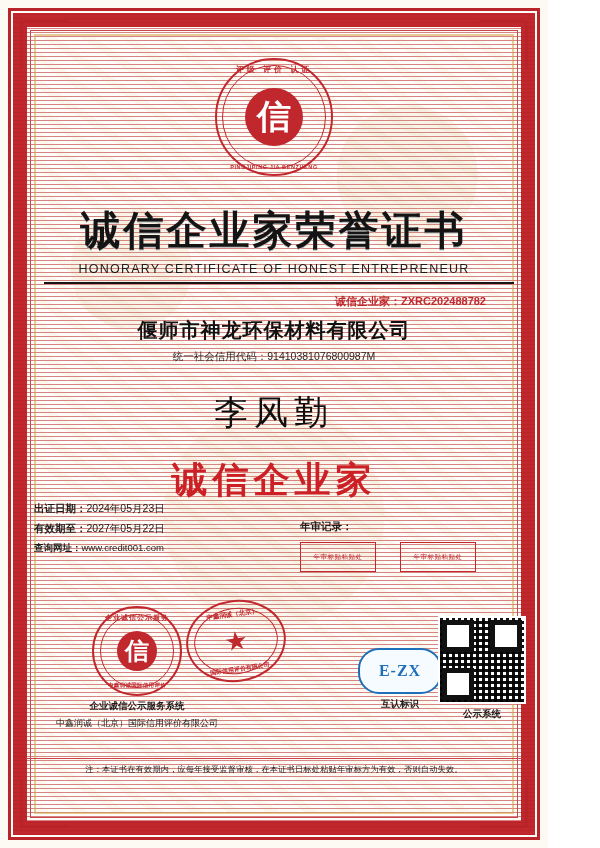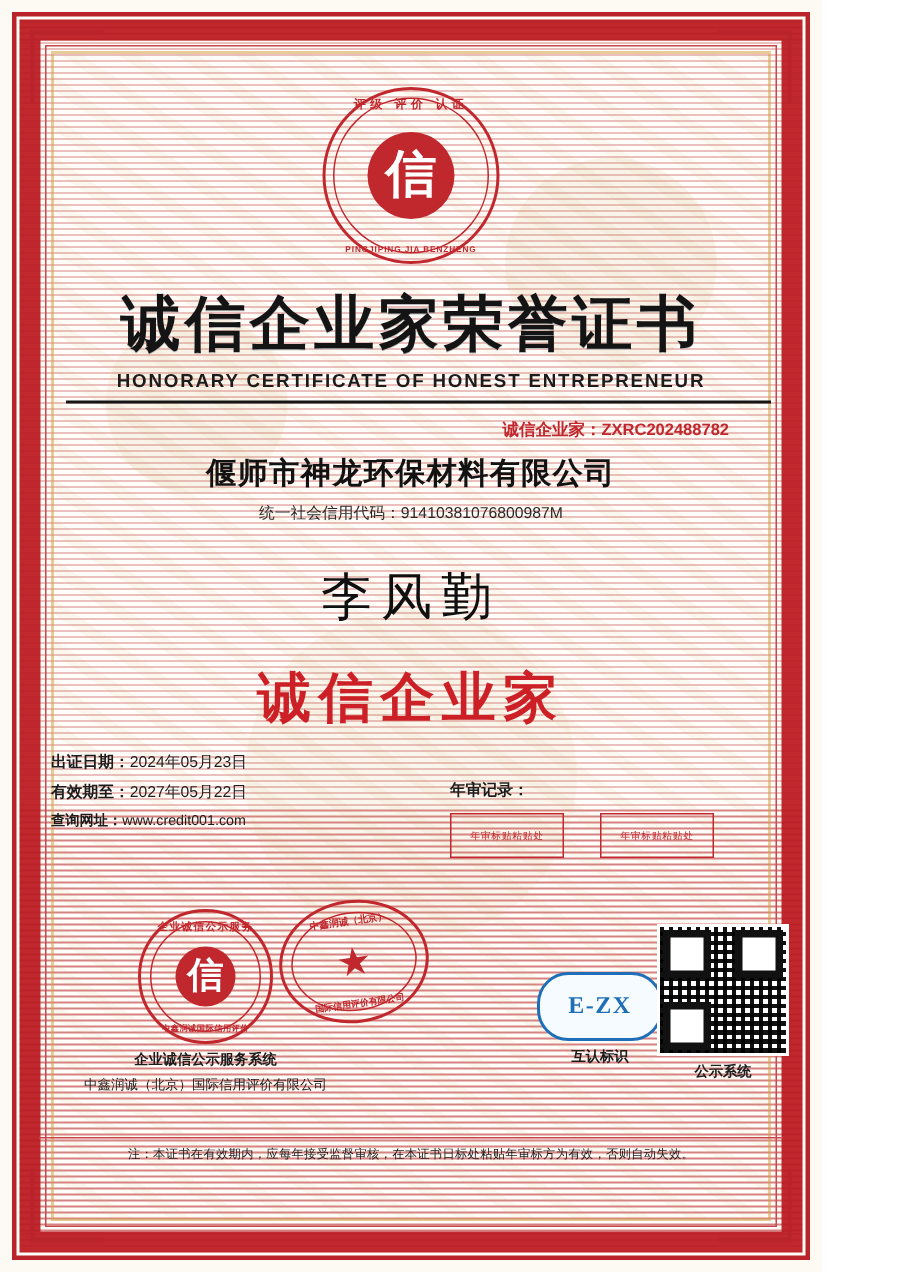--- a/index.html
+++ b/index.html
@@ -124,36 +124,36 @@
     left: 0; right: 0;
     text-align: center;
     color: #c0282e;
     font-weight: bold;
   }
   .seal-top-text { top: 6px; font-size: 8px; letter-spacing: 3px; }
   .seal-bottom-text { bottom: 6px; font-size: 5.5px; letter-spacing: .6px; }
 
   
   .title-cn {
-    margin-top: 12px;
+    margin-top: 27px;
     text-align: center;
     font-family: "Liberation Serif", serif;
     font-weight: bold;
     font-size: 40px;
     letter-spacing: 3px;
     color: #141414;
     text-shadow: 0 1px 0 #bbb;
   }
   .title-en {
     margin-top: 4px;
     text-align: center;
     font-size: 12.5px;
     letter-spacing: 1.2px;
     color: #1c1c1c;
-    font-weight: bold;
+    font-weight: normal;
   }
   .title-rule {
     margin: 6px auto 0;
     width: 470px;
     height: 2px;
     background: #151515;
   }
 
   .credit-no {
     margin-top: 10px;

